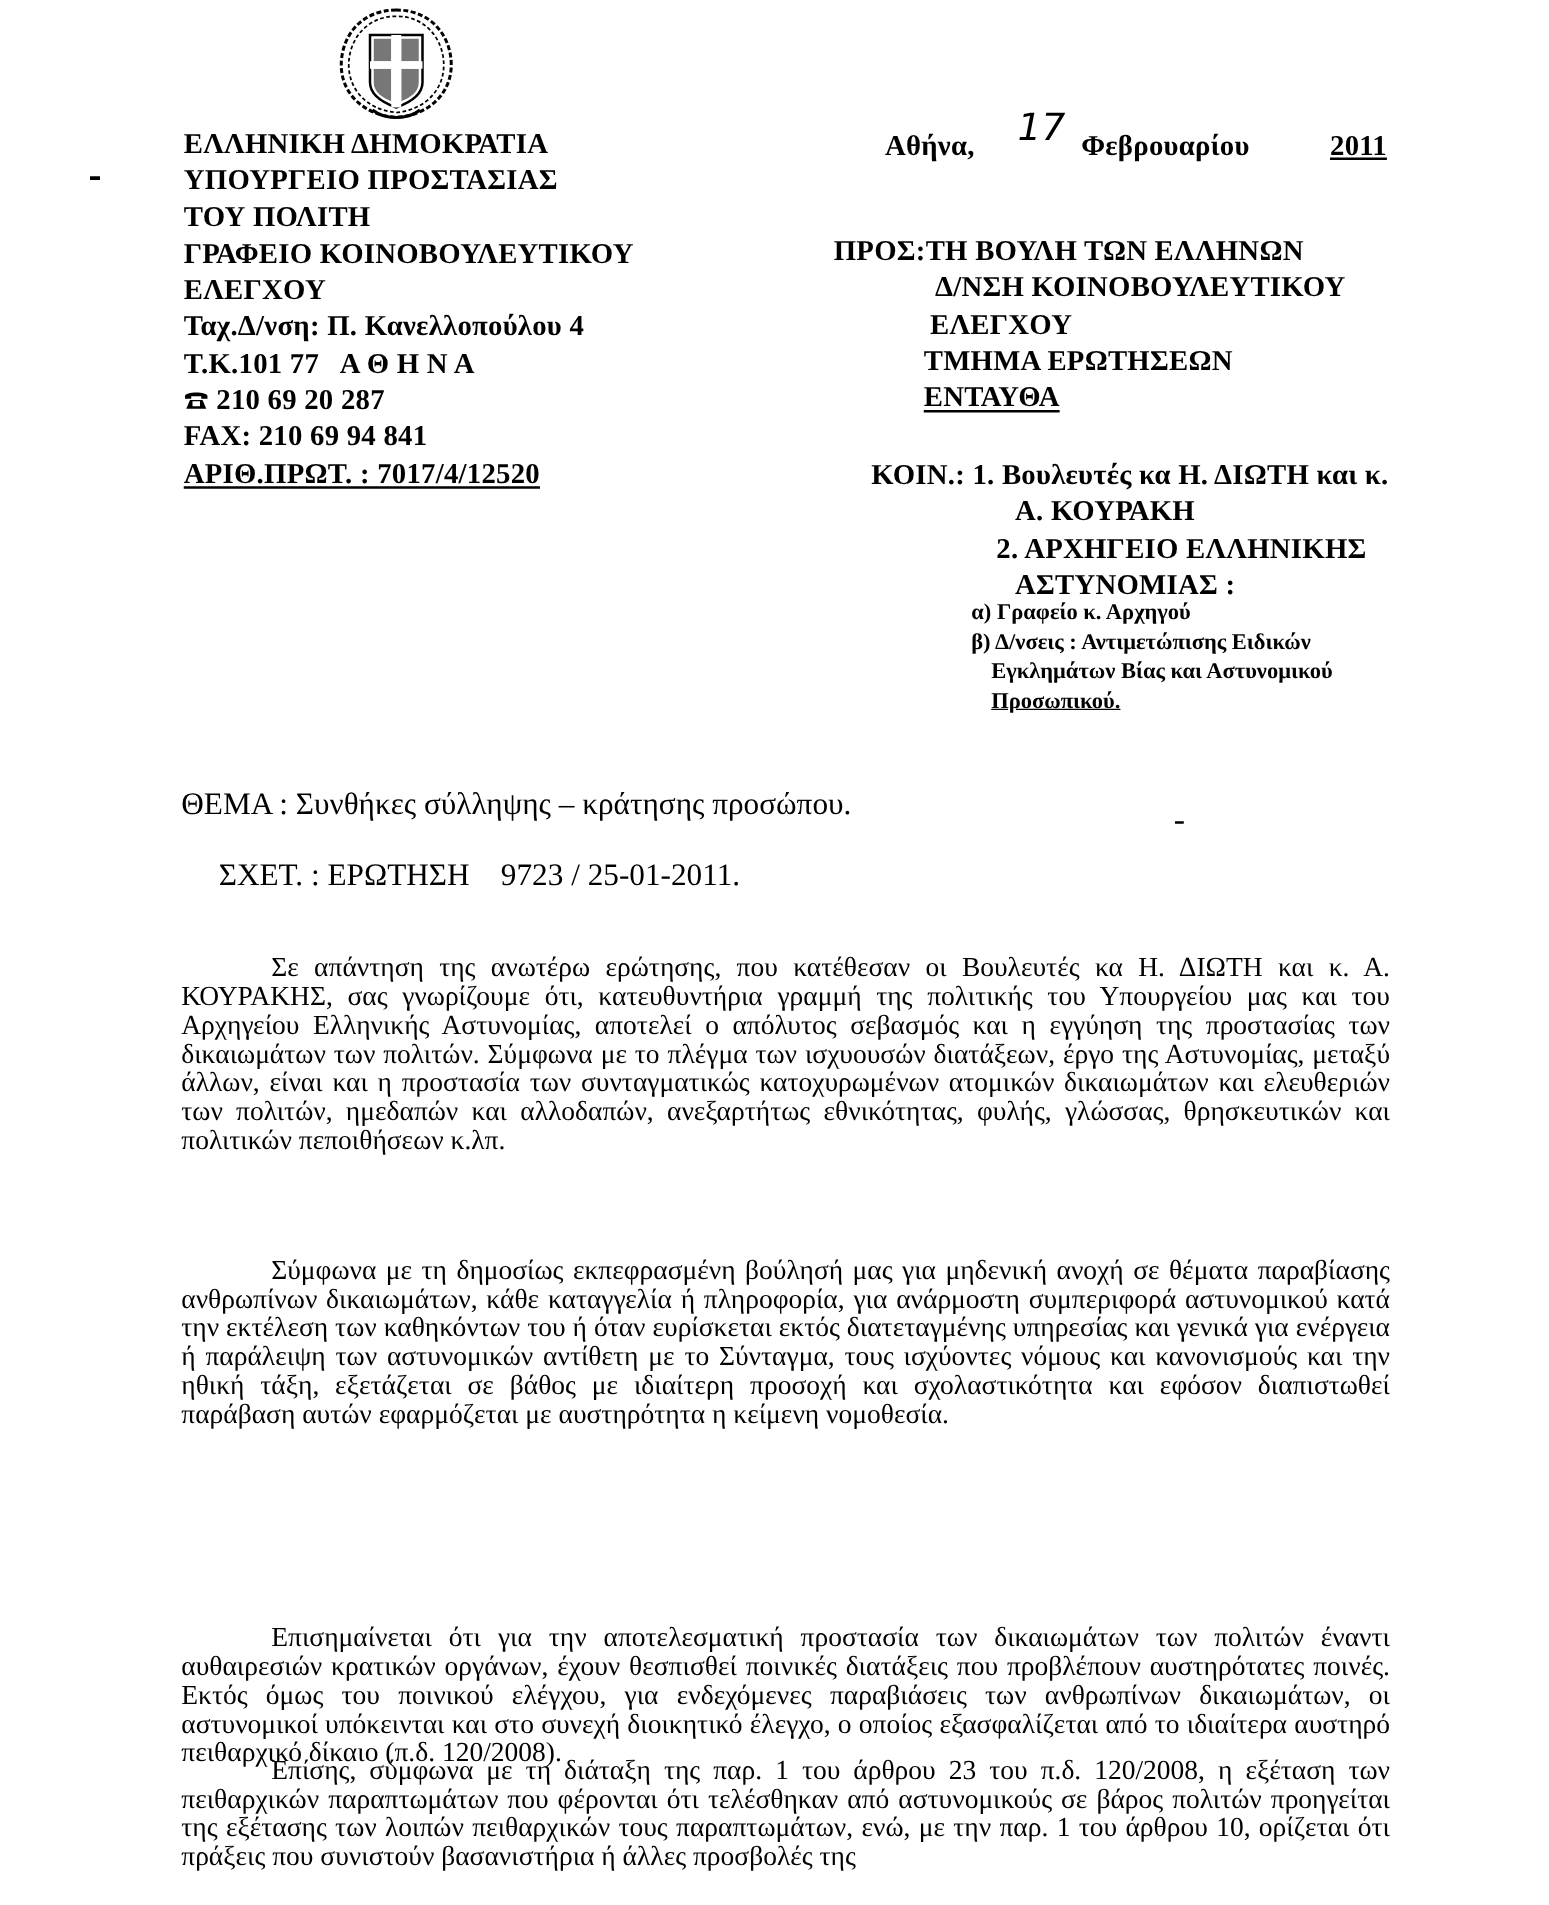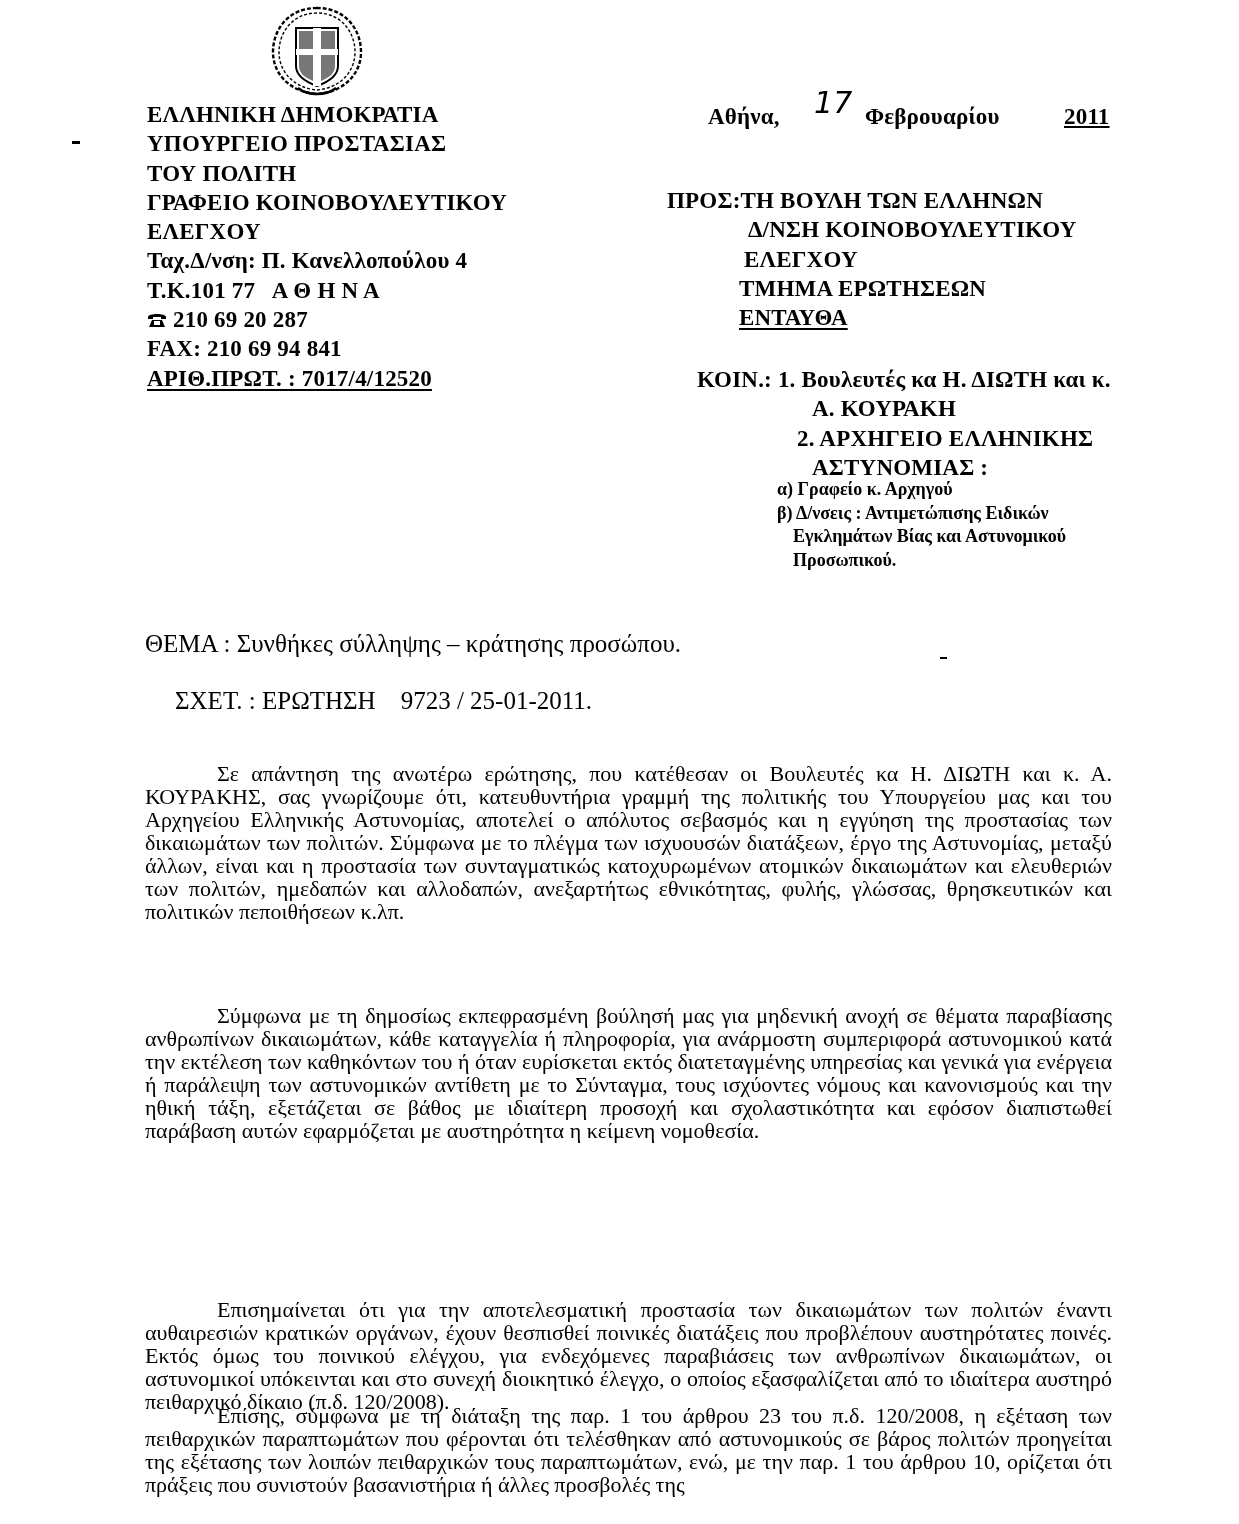--- a/index.html
+++ b/index.html
@@ -84,21 +84,21 @@
 <div class="abs hdr bold" style="left:661px;top:365px;margin-left:36px;">
   <div><span>ΚΟΙΝ.:</span> <span>1. Βουλευτές κα Η. ΔΙΩΤΗ και κ.</span></div>
   <div style="padding-left:115px;">Α. ΚΟΥΡΑΚΗ</div>
   <div style="padding-left:100px;">2. ΑΡΧΗΓΕΙΟ ΕΛΛΗΝΙΚΗΣ</div>
   <div style="padding-left:115px;">ΑΣΤΥΝΟΜΙΑΣ :</div>
 </div>
 <div class="abs small-bold" style="left:777px;top:478px;">
   <div>α) Γραφείο κ. Αρχηγού</div>
   <div>β) Δ/νσεις : Αντιμετώπισης Ειδικών</div>
   <div style="padding-left:16px;">Εγκλημάτων Βίας και Αστυνομικού</div>
-  <div style="padding-left:16px;">Προσωπικού.</div>
+  <div style="padding-left:16px;text-decoration:underline;">Προσωπικού.</div>
 </div>
 
 <div class="abs ref" style="left:145px;top:630px;">ΘΕΜΑ : Συνθήκες σύλληψης – κράτησης προσώπου.</div>
 <div class="abs ref" style="left:145px;top:687px;white-space:pre;margin-left:30px;">ΣΧΕΤ. : ΕΡΩΤΗΣΗ    9723 / 25-01-2011.</div>
 
 <div class="abs para" style="top:762px;">
   <span class="indent"></span><span>Σε απάντηση της ανωτέρω ερώτησης, που κατέθεσαν οι Βουλευτές κα Η. ΔΙΩΤΗ και κ. Α. ΚΟΥΡΑΚΗΣ, σας γνωρίζουμε ότι, κατευθυντήρια γραμμή της πολιτικής του Υπουργείου μας και του Αρχηγείου Ελληνικής Αστυνομίας, αποτελεί ο απόλυτος σεβασμός και η εγγύηση της προστασίας των δικαιωμάτων των πολιτών. Σύμφωνα με το πλέγμα των ισχυουσών διατάξεων, έργο της Αστυνομίας, μεταξύ άλλων, είναι και η προστασία των συνταγματικώς κατοχυρωμένων ατομικών δικαιωμάτων και ελευθεριών των πολιτών, ημεδαπών και αλλοδαπών, ανεξαρτήτως εθνικότητας, φυλής, γλώσσας, θρησκευτικών και πολιτικών πεποιθήσεων κ.λπ.</span>
 </div>
 <div class="abs para" style="top:1004px;">
   <span class="indent"></span><span>Σύμφωνα με τη δημοσίως εκπεφρασμένη βούλησή μας για μηδενική ανοχή σε θέματα παραβίασης ανθρωπίνων δικαιωμάτων, κάθε καταγγελία ή πληροφορία, για ανάρμοστη συμπεριφορά αστυνομικού κατά την εκτέλεση των καθηκόντων του ή όταν ευρίσκεται εκτός διατεταγμένης υπηρεσίας και γενικά για ενέργεια ή παράλειψη των αστυνομικών αντίθετη με το Σύνταγμα, τους ισχύοντες νόμους και κανονισμούς και την ηθική τάξη, εξετάζεται σε βάθος με ιδιαίτερη προσοχή και σχολαστικότητα και εφόσον διαπιστωθεί παράβαση αυτών εφαρμόζεται με αυστηρότητα η κείμενη νομοθεσία.</span>

